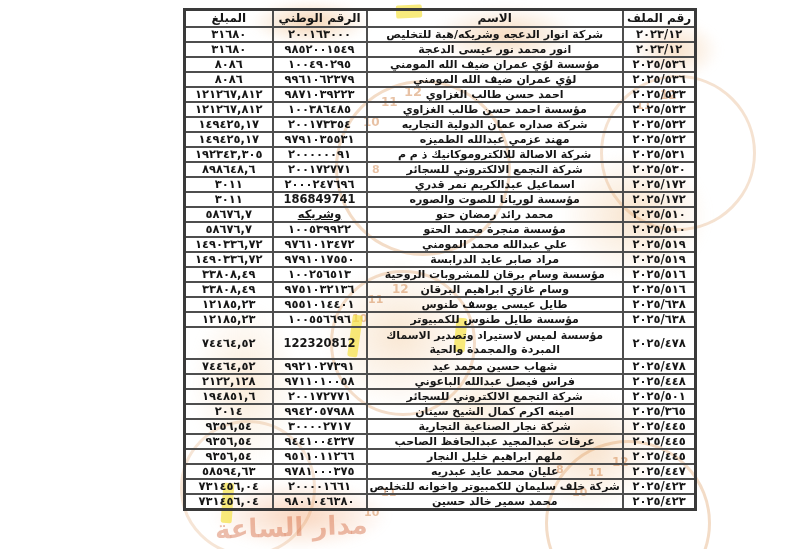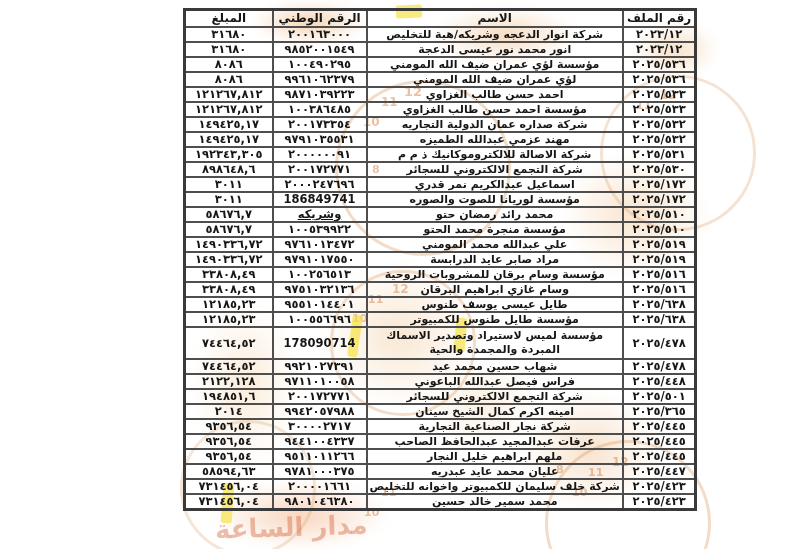--- a/index.html
+++ b/index.html
@@ -215,21 +215,21 @@
       </tr>
       <tr>
         <td>٢٠٢٥/٦٣٨</td>
         <td class="name">مؤسسة طايل طنوس للكمبيوتر</td>
         <td>١٠٠٥٥٦٦٩٦</td>
         <td>١٢١٨٥,٢٣</td>
       </tr>
       <tr class="tall">
         <td>٢٠٢٥/٤٧٨</td>
         <td class="name">مؤسسة لميس لاستيراد وتصدير الاسماك المبردة والمجمدة والحية</td>
-        <td>178090714</td>
+        <td>122320812</td>
         <td>٧٤٤٦٤,٥٢</td>
       </tr>
       <tr>
         <td>٢٠٢٥/٤٧٨</td>
         <td class="name">شهاب حسين محمد عيد</td>
         <td>٩٩٢١٠٢٧٣٩١</td>
         <td>٧٤٤٦٤,٥٢</td>
       </tr>
       <tr>
         <td>٢٠٢٥/٤٤٨</td>

